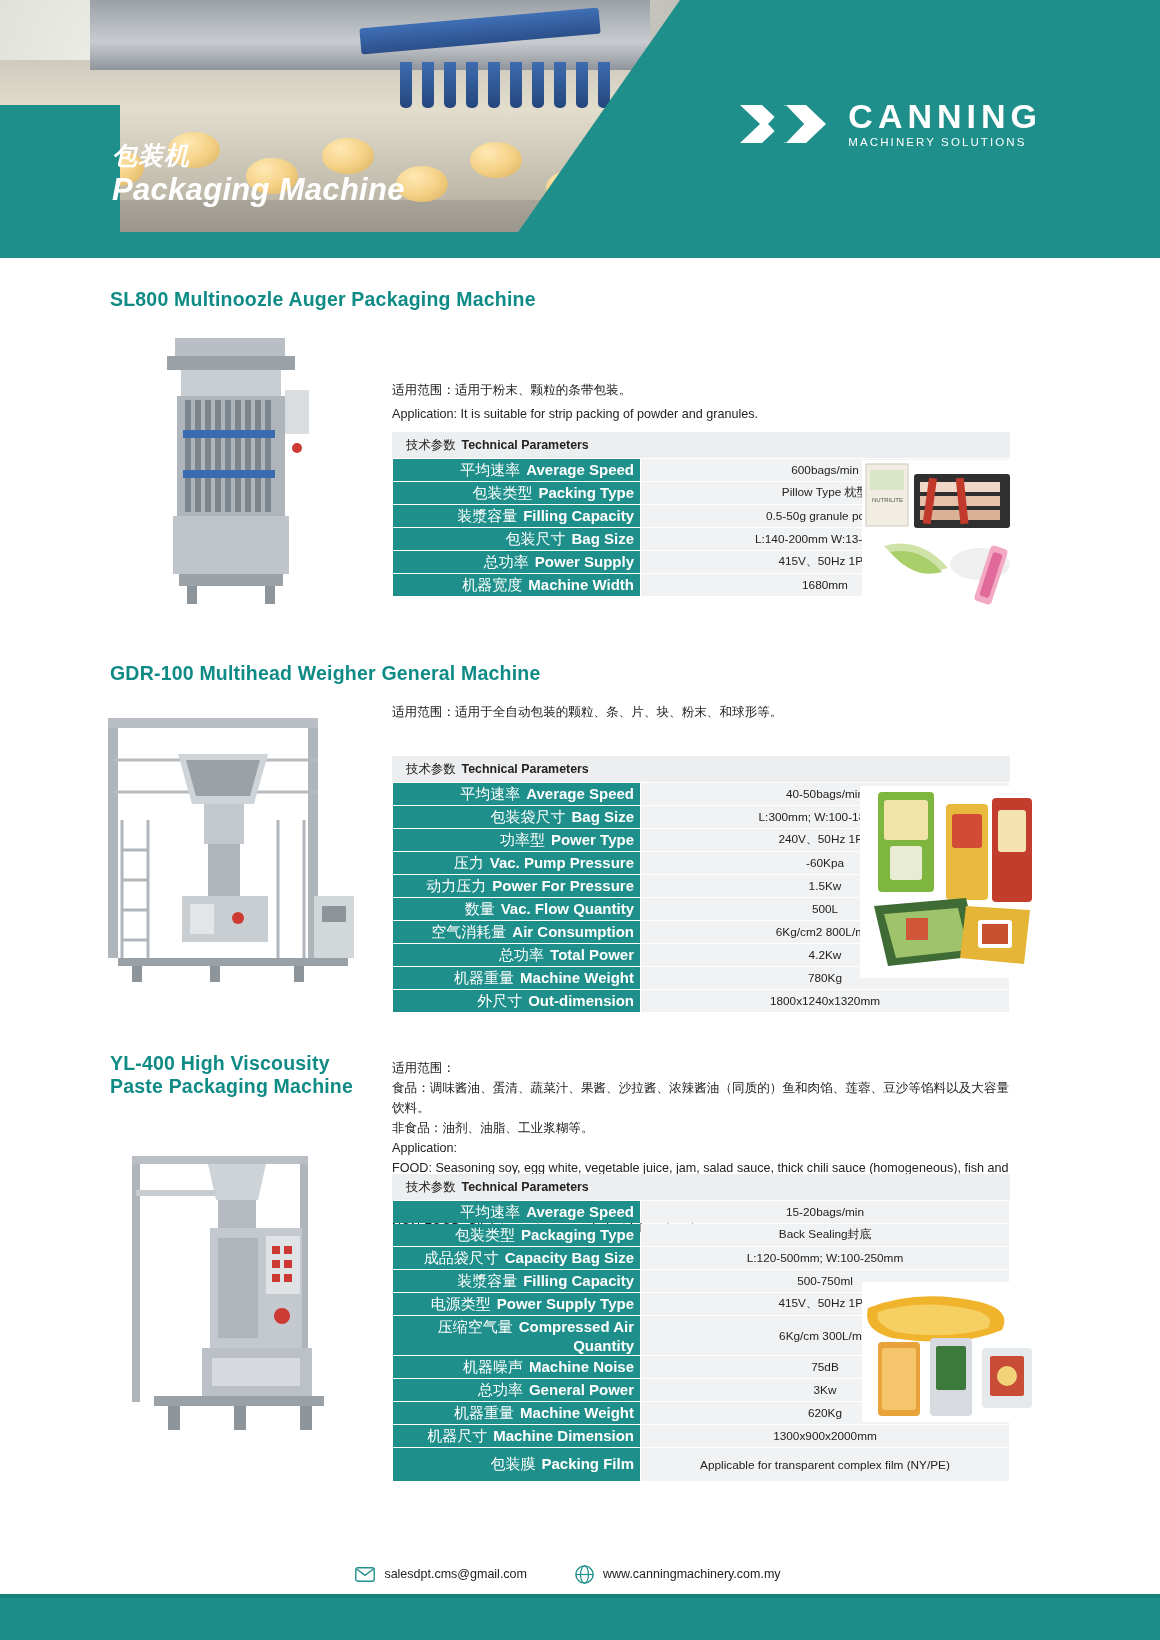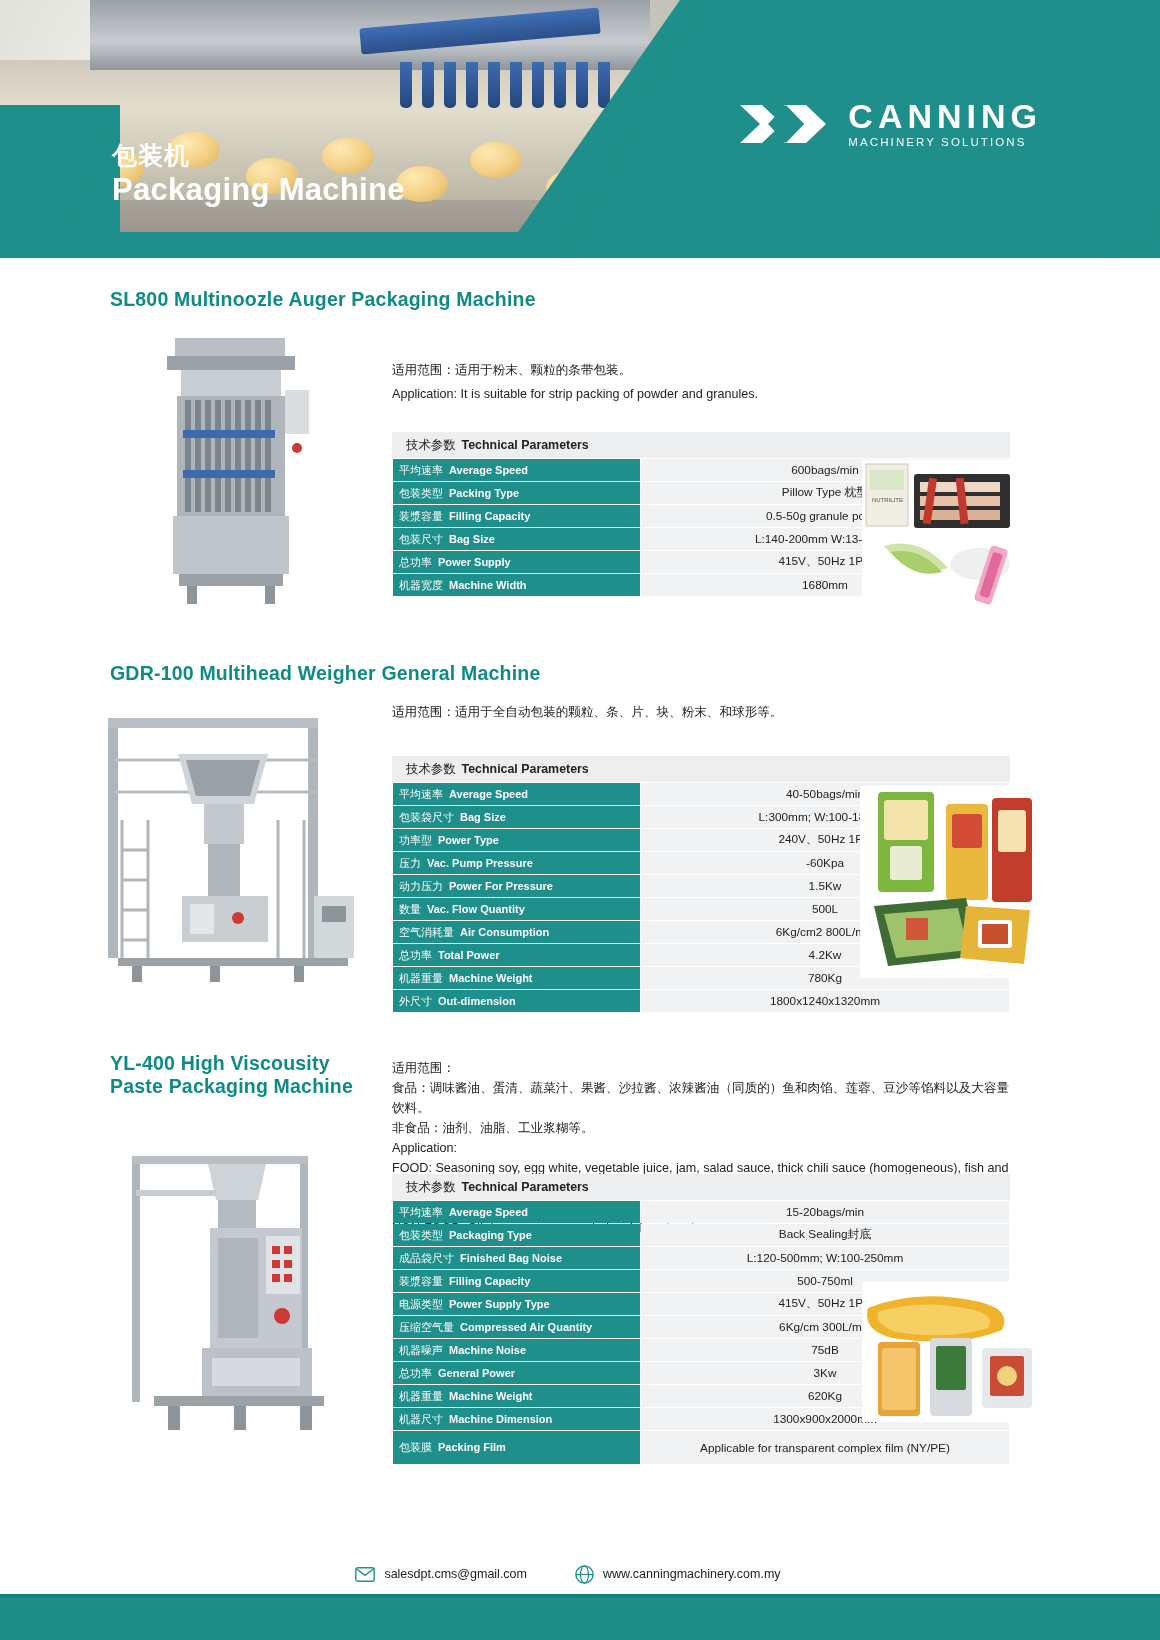--- a/index.html
+++ b/index.html
@@ -29,21 +29,21 @@
     transform:rotate(-5deg);}
   .blue-fingers{position:absolute;left:400px;top:62px;width:220px;height:48px;}
   .blue-fingers i{position:absolute;top:0;width:12px;height:46px;
     background:linear-gradient(180deg,#3d6cb0 0%,#24467d 100%);border-radius:0 0 5px 5px;display:block;}
   .bun{position:absolute;width:52px;height:36px;border-radius:50%;
     background:radial-gradient(ellipse at 35% 30%, #ffe9b4 0%, #f3cf83 55%, #d7ae5e 100%);}
   .teal-block{position:absolute;right:0;top:0;width:480px;height:258px;background:#1e8f8a;}
   .teal-diag{position:absolute;right:480px;top:0;width:180px;height:258px;background:#1e8f8a;
     clip-path:polygon(100% 0,100% 100%,0 100%);}
 
-  .header-title{position:absolute;left:112px;top:140px;color:#fff;z-index:5;}
+  .header-title{position:absolute;left:112px;top:140px;color:#fff;z-index:5;font-style:italic;}
   .header-title .cn{font-size:25px;font-weight:bold;line-height:30px;letter-spacing:1px;}
   .header-title .en{font-size:31px;font-weight:bold;line-height:40px;letter-spacing:0.3px;}
 
   
   .logo{position:absolute;right:118px;top:95px;z-index:6;display:flex;align-items:center;gap:18px;}
   .logo-mark{width:92px;height:58px;}
   .logo-text .brand{color:#fff;font-size:34px;font-weight:bold;letter-spacing:5px;line-height:36px;}
   .logo-text .sub{color:#fff;font-size:11.5px;letter-spacing:2.1px;line-height:16px;}
 
   
@@ -51,21 +51,21 @@
 
   .app-cn{font-size:12.6px;color:#222;line-height:20px;}
   .app-en{font-size:12.6px;color:#222;line-height:20px;}
 
   .tp-head{background:#eceeef;height:26px;display:flex;align-items:center;padding-left:14px;
     font-size:12.4px;color:#222;}
   .tp-head b{font-weight:bold;}
 
   table.tp{border-collapse:separate;border-spacing:1px 1px;width:100%;font-size:11.8px;}
   table.tp td{height:19px;padding:1.5px 6px;}
-  table.tp td.k{background:#1e8f8a;color:#fff;text-align:left;width:235px;font-size:11px;}
+  table.tp td.k{background:#1e8f8a;color:#fff;text-align:right;width:235px;font-size:15px;}
   table.tp td.k .cn{margin-right:6px;}
   table.tp td.k .en{font-weight:bold;}
   table.tp td.v{background:#f1f2f3;color:#222;text-align:center;margin-left:44px;}
 
   
   .ph{position:relative;overflow:hidden;background:#fff;}
   .footer{position:absolute;left:0;bottom:46px;width:1136px;height:40px;display:flex;
     justify-content:center;align-items:center;gap:48px;font-size:12.5px;color:#222;}
   .footer .item{display:flex;align-items:center;gap:9px;}
   .footer-bar{position:absolute;left:0;bottom:0;width:1160px;height:46px;background:#1d8d88;}
@@ -162,21 +162,21 @@
     </g>
     <rect x="150" y="60" width="24" height="44" fill="#d9dde0"></rect>
     <circle cx="162" cy="118" r="5" fill="#cc3a33"></circle>
     <rect x="38" y="186" width="116" height="58" fill="#bfc5ca"></rect>
     <rect x="44" y="244" width="104" height="12" fill="#9aa2a8"></rect>
     <rect x="52" y="256" width="10" height="18" fill="#8d949a"></rect>
     <rect x="130" y="256" width="10" height="18" fill="#8d949a"></rect>
   </svg>
 </div>
 
-<div style="position:absolute;left:392px;top:360px;width:640px;">
+<div style="position:absolute;left:392px;top:380px;width:640px;">
   <div class="app-cn">适用范围：适用于粉末、颗粒的条带包装。</div>
   <div class="app-en" style="margin-top:4px;">Application: It is suitable for strip packing of powder and granules.</div>
 </div>
 
 <div style="position:absolute;left:392px;top:432px;width:618px;">
   <div class="tp-head">
     <span>技术参数</span>
     <b style="margin-left:6px;">Technical Parameters</b>
   </div>
   <table class="tp">
@@ -401,21 +401,21 @@
     <tbody>
         <tr>
           <td class="k" style="width:228px;"><span class="cn">平均速率</span><span class="en">Average Speed</span></td>
           <td class="v">15-20bags/min</td>
         </tr>
     <tr>
           <td class="k"><span class="cn">包装类型</span><span class="en">Packaging Type</span></td>
           <td class="v">Back Sealing封底</td>
         </tr>
     <tr>
-          <td class="k"><span class="cn">成品袋尺寸</span><span class="en">Finished Bag Noise</span></td>
+          <td class="k"><span class="cn">成品袋尺寸</span><span class="en">Capacity Bag Size</span></td>
           <td class="v">L:120-500mm; W:100-250mm</td>
         </tr>
     <tr>
           <td class="k"><span class="cn">装漿容量</span><span class="en">Filling Capacity</span></td>
           <td class="v">500-750ml</td>
         </tr>
     <tr>
           <td class="k"><span class="cn">电源类型</span><span class="en">Power Supply Type</span></td>
           <td class="v">415V、50Hz 1PH</td>
         </tr>

